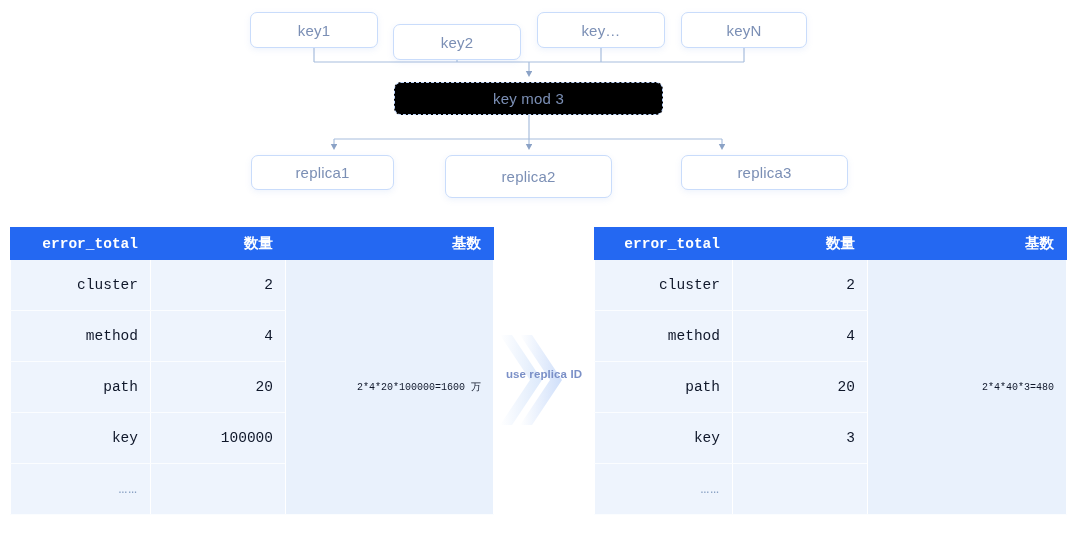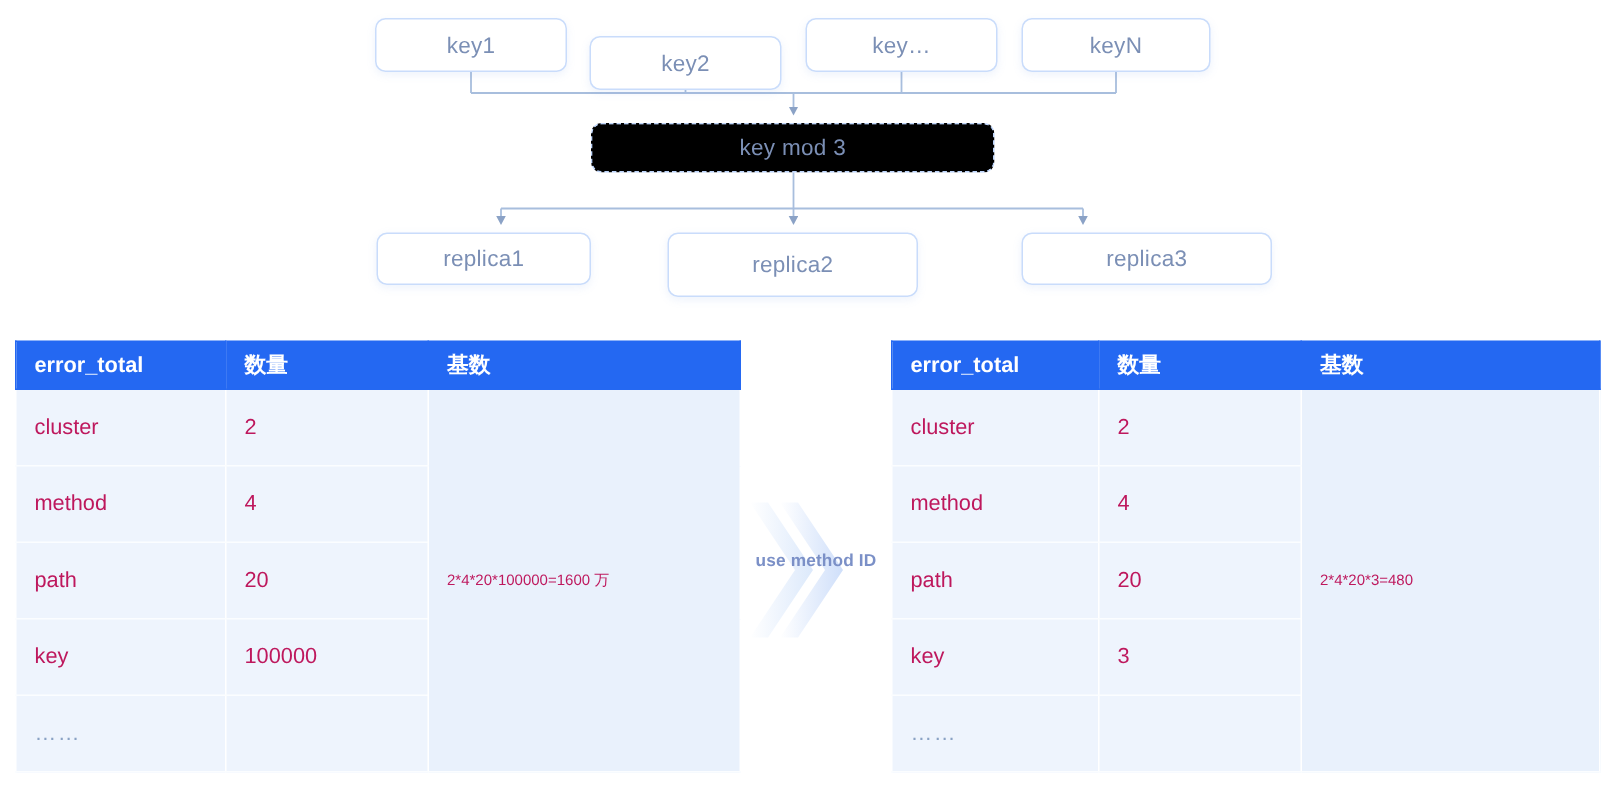--- a/index.html
+++ b/index.html
@@ -55,36 +55,37 @@
   .dtable {
     position: absolute;
     box-sizing: border-box;
     border-collapse: collapse;
     table-layout: fixed;
     background: #eff5fd;
   }
   .dtable th, .dtable td {
     box-sizing: border-box;
     border: 1px solid #ffffff;
-    text-align: left;
+    text-align: right;
     vertical-align: middle;
     padding: 0 12px;
     font-size: 14.5px;
+    font-family: Liberation Mono, monospace;
   }
   .dtable th {
     background: #2468f2;
     color: #ffffff;
     font-weight: bold;
     height: 32px;
     border-color: #2468f2;
     font-size: 14.5px;
   }
   .dtable td {
     background: #eef4fd;
-    color: #be185d;
+    color: #0f172a;
     height: 51px;
     border-left-color: #ffffff;
     border-right-color: #ffffff;
     border-top-color: #fbfdff;
     border-bottom-color: #fbfdff;
   }
   .dtable td.basis {
     background: #e9f1fc;
     vertical-align: middle;
     font-size: 10px;
@@ -218,41 +219,41 @@
         <stop offset="100%" stop-color="#cfdffa"></stop>
       </linearGradient>
       <linearGradient id="g2" x1="0" y1="0" x2="1" y2="0">
         <stop offset="0%" stop-color="#ffffff"></stop>
         <stop offset="100%" stop-color="#dce9fb"></stop>
       </linearGradient>
     </defs>
     <path d="M16,10 L46,55 L16,100 L4,100 L34,55 L4,10 Z" fill="url(#g2)"></path>
     <path d="M36,10 L66,55 L36,100 L24,100 L54,55 L24,10 Z" fill="url(#g1)"></path>
   </svg>
-  <div class="label">use method ID</div>
+  <div class="label">use replica ID</div>
 </div>
 
 <table class="dtable" id="tbl-right">
   <colgroup>
       <col style="width:138px">
       <col style="width:135px">
       <col style="width:199px">
     </colgroup>
   <thead>
     <tr>
       <th>error_total</th>
       <th>数量</th>
       <th>基数</th>
     </tr>
   </thead>
   <tbody>
     <tr>
       <td>cluster</td>
       <td>2</td>
-      <td class="basis" rowspan="5">2*4*20*3=480</td>
+      <td class="basis" rowspan="5">2*4*40*3=480</td>
     </tr>
     <tr>
       <td>method</td>
       <td>4</td>
     </tr>
     <tr>
       <td>path</td>
       <td>20</td>
     </tr>
     <tr>

